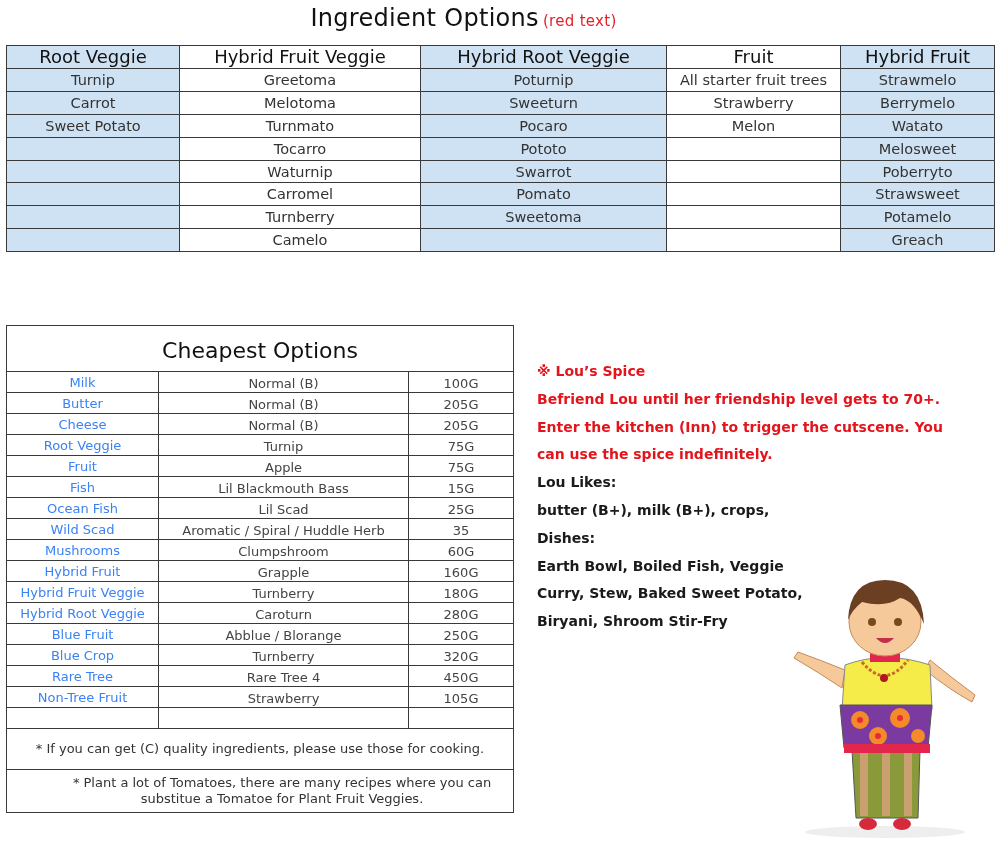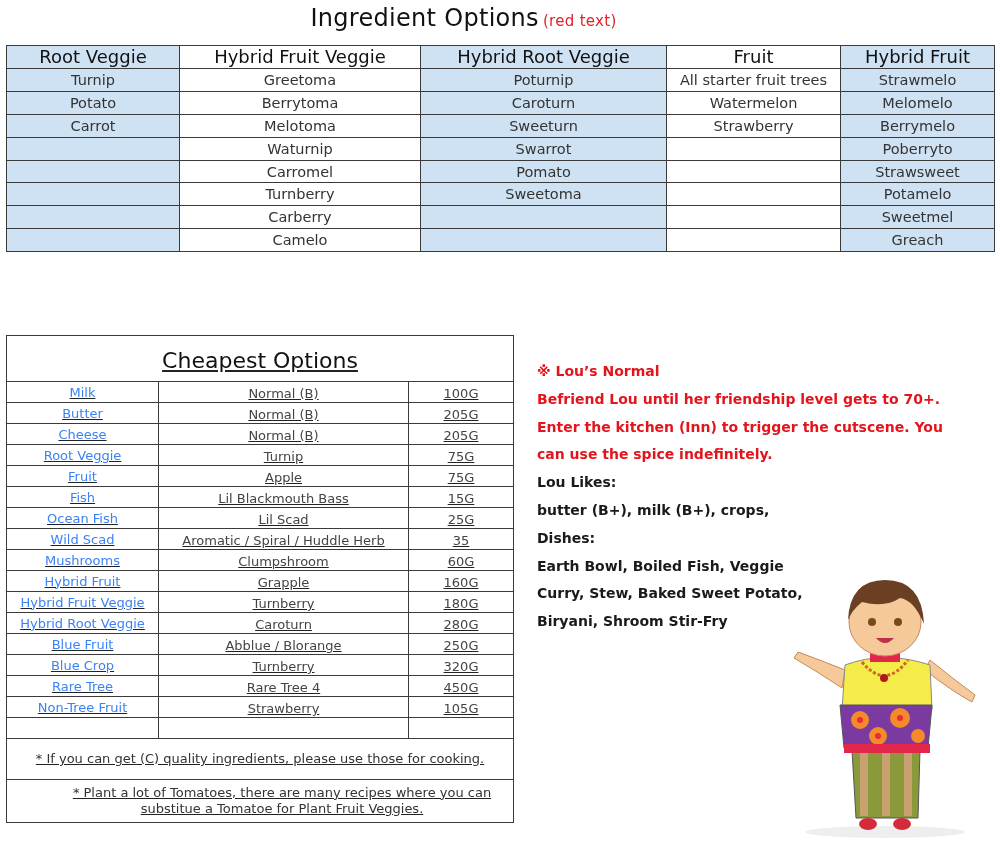--- a/index.html
+++ b/index.html
@@ -19,21 +19,21 @@
   }
   #ing-table th, #ing-table td {
     border: 1.5px solid #3a3a3a; text-align: center; white-space: nowrap; overflow: hidden;
   }
   #ing-table th { font-size: 18px; font-weight: normal; color: #111; height: 23px; line-height: 20px; }
   #ing-table td { font-size: 14.5px; color: #333; height: 22.9px; line-height: 20px; }
   #ing-table .blue { background: #cfe2f3; }
   #ing-table .white { background: #ffffff; }
 
   #cheap-table {
-    position: absolute; left: 6px; top: 335px; width: 507px; text-decoration: underline;
+    position: absolute; left: 6px; top: 325px; width: 507px;
   }
   #cheap-table td { border: 1.3px solid #3a3a3a; text-align: center; white-space: nowrap; overflow: hidden; }
   #cheap-table .title-cell { height: 46px; font-size: 22px; color: #111; padding-top: 4px; }
   #cheap-table .row td { height: 20.6px; font-size: 13px; line-height: 17px; }
   #cheap-table .cat { color: #3b82f6; font-weight: 500; }
   #cheap-table .item { color: #444; padding-top: 3px; }
   #cheap-table .price { color: #444; padding-top: 3px; }
   #cheap-table .note1 { height: 41px; font-size: 13px; color: #333; margin-left: 35px; }
   #cheap-table .note2 { height: 43px; font-size: 13px; color: #333; line-height: 16px; padding-left: 44px; }
 
@@ -71,60 +71,60 @@
   </thead>
   <tbody>
     <tr>
         <td class="blue">Turnip</td>
         <td class="white">Greetoma</td>
         <td class="blue">Poturnip</td>
         <td class="white">All starter fruit trees</td>
         <td class="blue">Strawmelo</td>
       </tr>
     <tr>
-        <td class="blue">Potato</td>
-        <td class="white">Berrytoma</td>
-        <td class="blue">Caroturn</td>
-        <td class="white">Watermelon</td>
-        <td class="blue">Melomelo</td>
-      </tr>
-    <tr>
         <td class="blue">Carrot</td>
         <td class="white">Melotoma</td>
         <td class="blue">Sweeturn</td>
         <td class="white">Strawberry</td>
         <td class="blue">Berrymelo</td>
       </tr>
     <tr>
+        <td class="blue">Sweet Potato</td>
+        <td class="white">Turnmato</td>
+        <td class="blue">Pocaro</td>
+        <td class="white">Melon</td>
+        <td class="blue">Watato</td>
+      </tr>
+    <tr>
+        <td class="blue"></td>
+        <td class="white">Tocarro</td>
+        <td class="blue">Pototo</td>
+        <td class="white"></td>
+        <td class="blue">Melosweet</td>
+      </tr>
+    <tr>
         <td class="blue"></td>
         <td class="white">Waturnip</td>
         <td class="blue">Swarrot</td>
         <td class="white"></td>
         <td class="blue">Poberryto</td>
       </tr>
     <tr>
         <td class="blue"></td>
         <td class="white">Carromel</td>
         <td class="blue">Pomato</td>
         <td class="white"></td>
         <td class="blue">Strawsweet</td>
       </tr>
     <tr>
         <td class="blue"></td>
         <td class="white">Turnberry</td>
         <td class="blue">Sweetoma</td>
         <td class="white"></td>
         <td class="blue">Potamelo</td>
-      </tr>
-    <tr>
-        <td class="blue"></td>
-        <td class="white">Carberry</td>
-        <td class="blue"></td>
-        <td class="white"></td>
-        <td class="blue">Sweetmel</td>
       </tr>
     <tr>
         <td class="blue"></td>
         <td class="white">Camelo</td>
         <td class="blue"></td>
         <td class="white"></td>
         <td class="blue">Greach</td>
       </tr>
   </tbody>
 </table>
@@ -230,21 +230,21 @@
   <tr>
         <td colspan="3" class="note2">
     <div>* Plant a lot of Tomatoes, there are many recipes where you can</div>
     <div>substitue a Tomatoe for Plant Fruit Veggies.</div>
   </td>
       </tr>
 </tbody>
   </table>
 
 <div id="lou-panel">
-  <div class="red">※ Lou’s Normal</div>
+  <div class="red">※ Lou’s Spice</div>
   <div class="red">Befriend Lou until her friendship level gets to 70+.</div>
   <div class="red">Enter the kitchen (Inn) to trigger the cutscene. You</div>
   <div class="red">can use the spice indefinitely.</div>
   <div class="dark">Lou Likes:</div>
   <div class="dark">butter (B+), milk (B+), crops,</div>
   <div class="dark">Dishes:</div>
   <div class="dark">Earth Bowl, Boiled Fish, Veggie</div>
   <div class="dark">Curry, Stew, Baked Sweet Potato,</div>
   <div class="dark">Biryani, Shroom Stir-Fry</div>
 </div>

